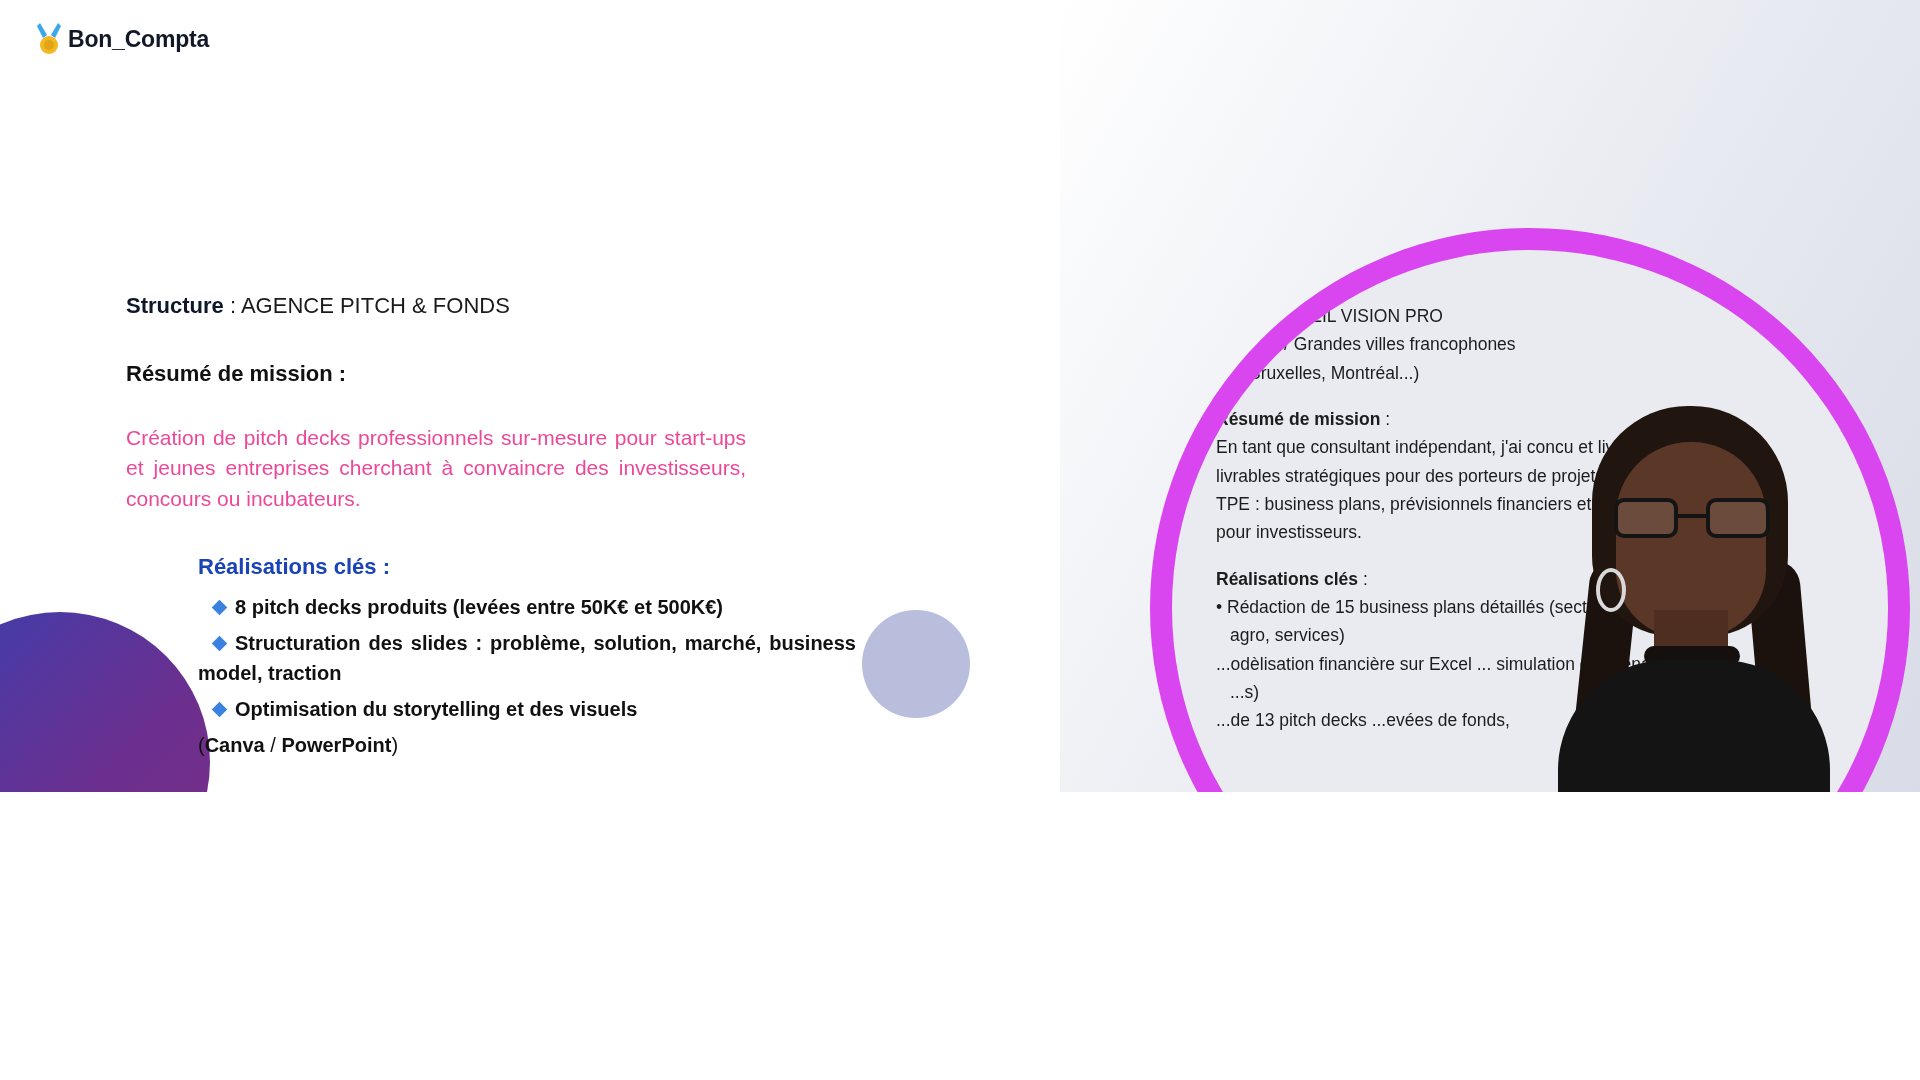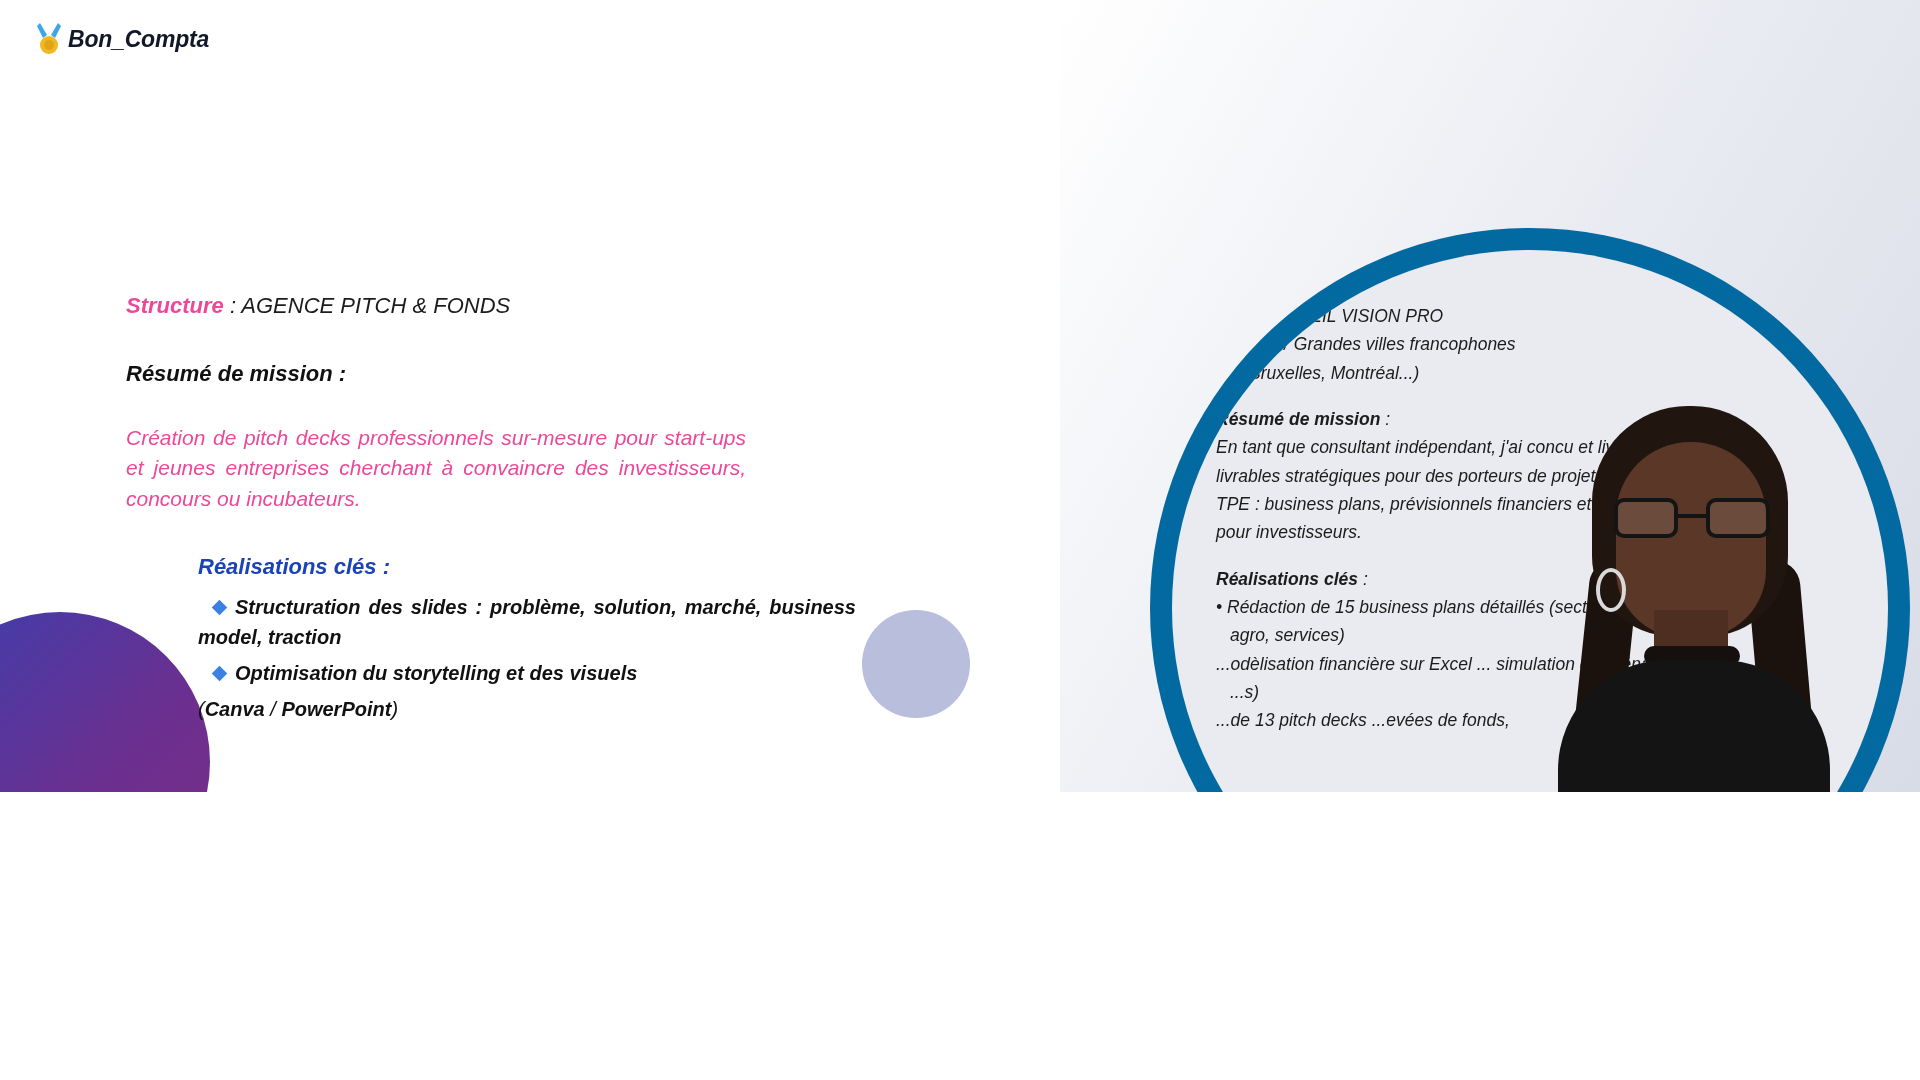--- a/index.html
+++ b/index.html
@@ -7,21 +7,20 @@
     width: 1920px; height: 1080px;
     overflow: hidden;
     background: #ffffff;
     font-family: "Liberation Sans", sans-serif;
   }
   #slide {
     position: relative;
     width: 1920px; height: 792px;
     background: #ffffff;
     overflow: hidden;
-    font-style: italic;
   }
 
   
   .bg-gradient-right {
     position: absolute;
     right: 0; top: 0;
     width: 860px; height: 1080px;
     background: linear-gradient(120deg, rgba(232,234,240,0) 0%, rgba(226,229,237,0.75) 45%, rgba(210,214,226,0.95) 100%);
     z-index: 0;
   }
@@ -88,21 +87,21 @@
     position: absolute;
     left: 126px; top: 293px;
     width: 730px;
     z-index: 4;
     color: #111111;
   }
   .structure-line {
     font-size: 22px;
     margin-bottom: 42px;
   }
-  .structure-line .lbl { color: #ec4899; font-weight: bold; }
+  .structure-line .lbl { color: #0f172a; font-weight: bold; }
   .structure-line .val { color: #1b1b1b; }
 
   .block-title {
     font-size: 22px; font-weight: bold; color: #111111;
     margin-bottom: 6px;
   }
   .mission-text {
     font-size: 21px;
     line-height: 1.45;
     text-align: justify;
@@ -150,21 +149,21 @@
     position: absolute;
     left: 1150px; top: 228px;
     width: 760px; height: 860px;
     z-index: 3;
   }
   .photo-ring {
     position: absolute;
     left: 0; top: 0;
     width: 760px; height: 760px;
     border-radius: 50%;
-    background: #0369a1;
+    background: #d946ef;
     overflow: hidden;
   }
   .photo-inner {
     position: absolute;
     left: 22px; top: 22px;
     width: 716px; height: 716px;
     border-radius: 50%;
     overflow: hidden;
     background: #e9ebf0;
   }
@@ -287,20 +286,23 @@
     <div class="structure-line">
       <span class="lbl">Structure</span><span class="val"> : </span><span class="val">AGENCE PITCH &amp; FONDS</span>
     </div>
 
     <div class="block-title">Résumé de mission :</div>
     <div class="mission-text">Création de pitch decks professionnels sur-mesure pour start-ups et jeunes entreprises cherchant à convaincre des investisseurs, concours ou incubateurs.</div>
 
     <div class="real-wrap">
       <div class="real-title">Réalisations clés :</div>
 
+      <div class="bullet-row">
+        <span class="dia"></span><span>8 pitch decks produits (levées entre 50K€ et 500K€)</span>
+      </div>
 
       <div class="bullet-row">
         <span class="dia"></span><span>Structuration des slides : problème, solution, marché, business model, traction</span>
       </div>
 
       <div class="bullet-row">
         <span class="dia"></span><span>Optimisation du storytelling et des visuels</span>
       </div>
 
       <div class="bullet-row">

